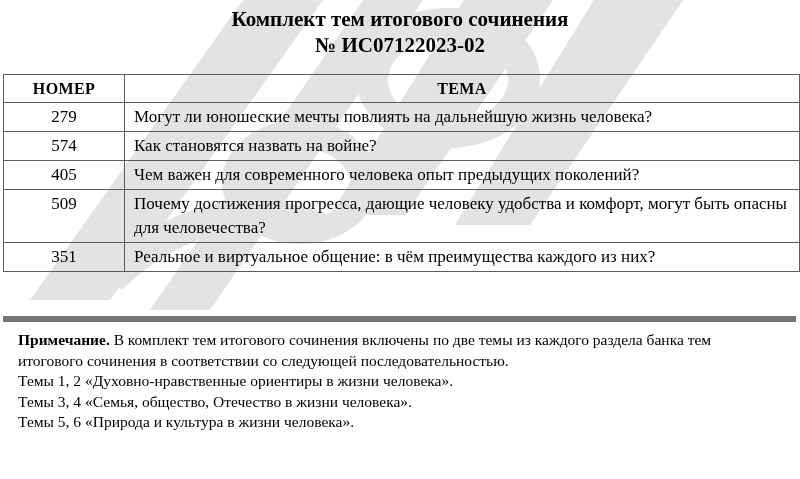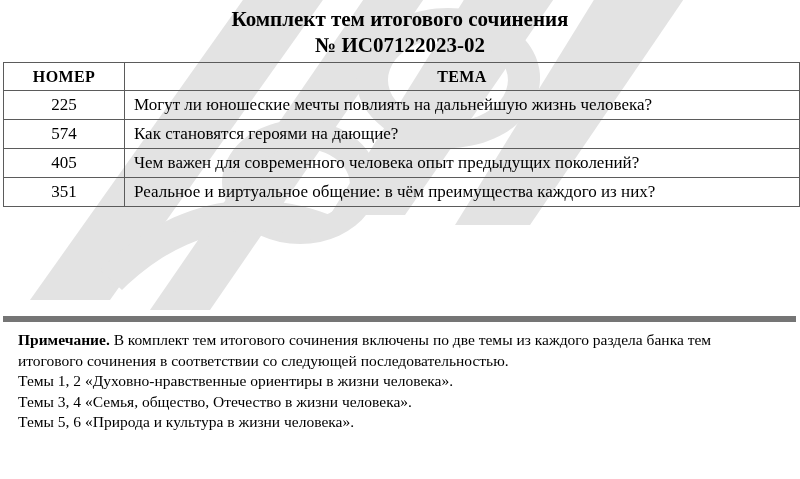--- a/index.html
+++ b/index.html
@@ -47,21 +47,21 @@
     padding-top: 6px;
   }
   .doc-title .line2 {
     display: block;
   }
 
   
   .themes-table {
     width: 797px;
     margin-left: 3px;
-    margin-top: 4px;
+    margin-top: 16px;
     border-collapse: collapse;
     table-layout: fixed;
     background: transparent;
   }
   .themes-table th,
   .themes-table td {
     border: 1px solid #5b5b5b;
     background: transparent;
     vertical-align: middle;
   }
@@ -165,30 +165,34 @@
       <col class="c-theme">
     </colgroup>
     <thead>
       <tr>
         <th>НОМЕР</th>
         <th>ТЕМА</th>
       </tr>
     </thead>
     <tbody>
       <tr>
-        <td class="num">225</td>
+        <td class="num">279</td>
         <td class="theme">Могут ли юношеские мечты повлиять на дальнейшую жизнь человека?</td>
       </tr>
       <tr>
         <td class="num">574</td>
-        <td class="theme">Как становятся героями на дающие?</td>
+        <td class="theme">Как становятся назвать на войне?</td>
       </tr>
       <tr>
         <td class="num">405</td>
         <td class="theme">Чем важен для современного человека опыт предыдущих поколений?</td>
+      </tr>
+      <tr class="two-line">
+        <td class="num">509</td>
+        <td class="theme">Почему достижения прогресса, дающие человеку удобства и комфорт, могут быть опасны для человечества?</td>
       </tr>
       <tr>
         <td class="num">351</td>
         <td class="theme">Реальное и виртуальное общение: в чём преимущества каждого из них?</td>
       </tr>
     </tbody>
   </table>
 
   <div class="section-rule"></div>
 

